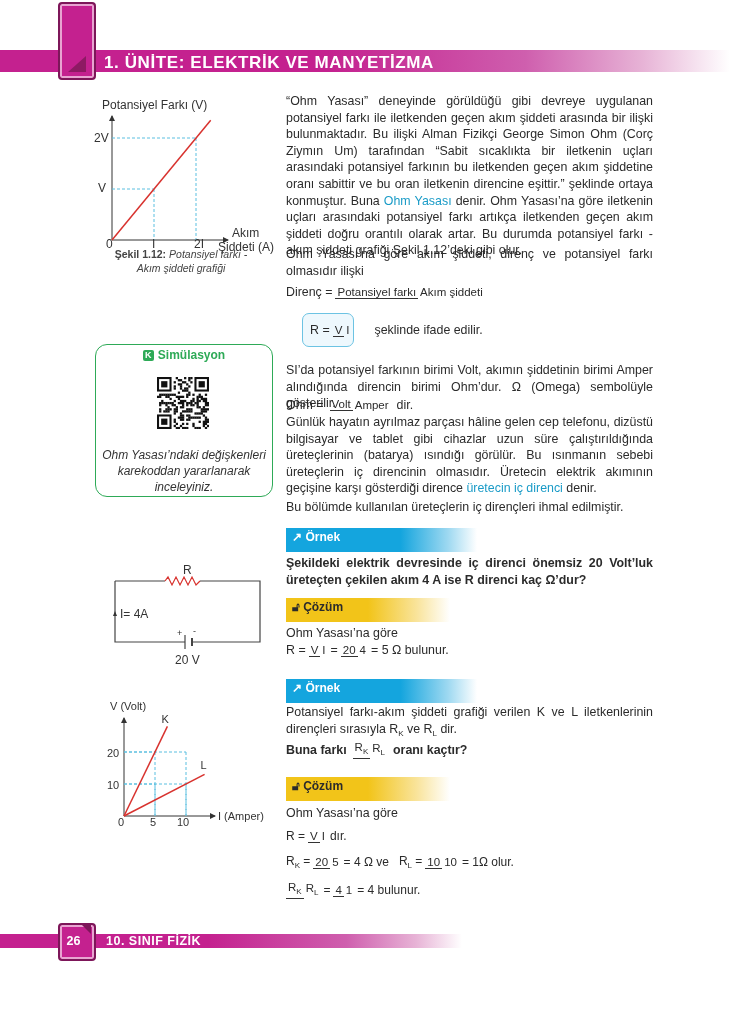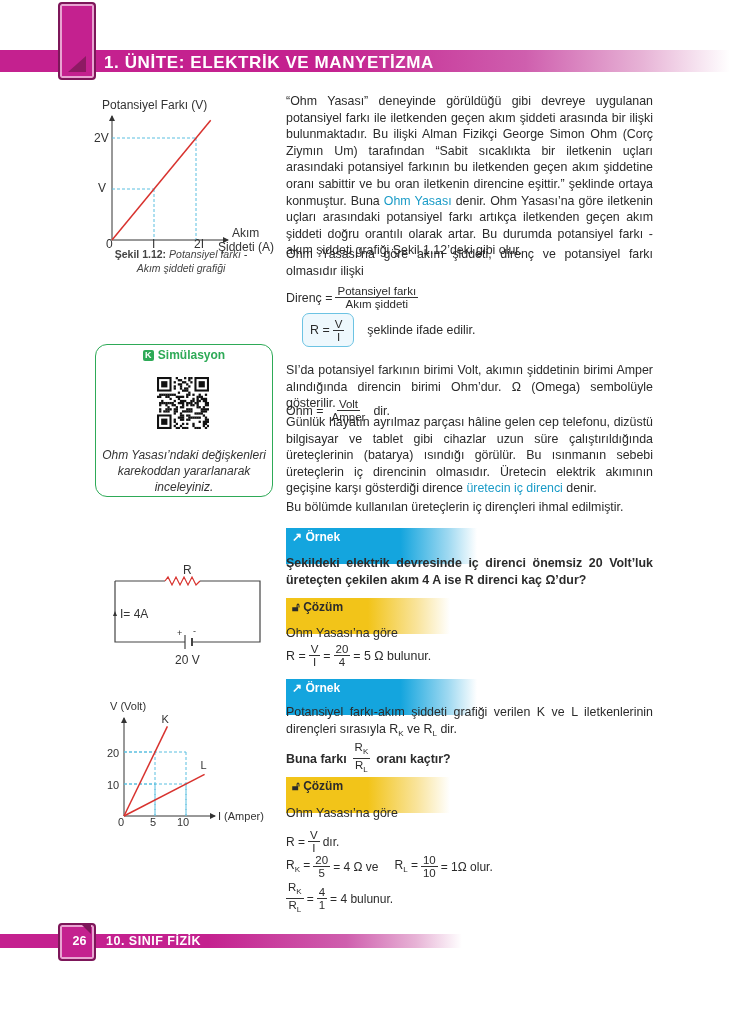--- a/index.html
+++ b/index.html
@@ -14,35 +14,35 @@
     border-radius:4px; box-shadow: inset 0 0 0 2px #e8a4d1; }
   .hdr-tri { left:68px; top:56px; width:0; height:0; border-left:18px solid transparent; border-bottom:16px solid #8d1a63; }
   .hdr-title { left:104px; top:53px; font-size:17px; font-weight:bold; color:#fff; letter-spacing:0.6px; }
 
   
   .ftr-bar { left:0; top:934px; width:462px; height:14px;
     background:linear-gradient(to right,#c4218f 0%,#c4218f 45%,#cf5fae 75%,#e7b3d6 90%,#ffffff 100%); }
   .ftr-tab { left:58px; top:923px; width:34px; height:34px; background:#c4218f; border:2px solid #7d1659; border-radius:4px;
     box-shadow: inset 0 0 0 2px #e8a4d1; }
   .ftr-tri { left:82px; top:925px; width:0; height:0; border-left:9px solid transparent; border-top:9px solid #7d1659; }
-  .ftr-num { left:64px; top:934px; width:31px; text-align:center; font-size:12.5px; font-weight:bold; color:#fff; }
+  .ftr-num { left:58px; top:934px; width:31px; text-align:center; font-size:12.5px; font-weight:bold; color:#fff; }
   .ftr-title { left:106px; top:934px; font-size:12.5px; font-weight:bold; color:#fff; letter-spacing:0.5px; }
 
   
   .para { left:286px; width:367px; font-size:12.4px; line-height:16.6px; text-align:justify; }
   .hl { color:#1a9bc7; font-weight:normal; }
   .bold { font-weight:bold; }
 
-  .frac { display:inline-flex; flex-direction:column; align-items:center; vertical-align:middle; margin:0 3px; font-size:11.5px; line-height:12px;text-align:right; }
+  .frac { display:inline-flex; flex-direction:row; align-items:center; vertical-align:middle; margin:0 3px; font-size:11.5px; line-height:12px;text-align:right; }
   .frac .num { padding:0 2px; border-bottom:1px solid #333; }
   .frac .den { padding:0 2px; }
 
   .formula-box { left:302px; top:313px; width:50px; height:32px; border:1.5px solid #6cc3e3; border-radius:7px; background:#eef8fd; }
 
-  .sec-bar { height:36px; font-size:12px; font-weight:bold; color:#fff; padding-left:6px; line-height:18px; }
+  .sec-bar { height:24px; font-size:12px; font-weight:bold; color:#fff; padding-left:6px; line-height:18px; }
   .ornek { background:linear-gradient(to right,#14a5de 0%,#14a5de 60%,#9fd9f1 85%,#ffffff 100%); width:185px; }
   .cozum { background:linear-gradient(to right,#f2c419 0%,#f2c419 50%,#f9e49c 80%,#ffffff 100%); width:158px; color:#2b2b2b; }
 
   .sim-box { left:95px; top:344px; width:176px; height:151px; border:1.5px solid #2eaa57; border-radius:12px; background:#fff; }
   .sim-title { left:95px; top:348px; width:178px; text-align:center; font-size:12px; font-weight:bold; color:#2eaa57; }
   .sim-text { left:100px; top:447px; width:168px; text-align:center; font-size:12px; line-height:16px; font-style:italic; color:#333; }
 
   .caption { left:96px; top:247px; width:170px; text-align:center; font-size:10.5px; line-height:14px; color:#444; }
   svg text { font-family:"Liberation Sans", sans-serif; }
   sub { font-size:8px; }
@@ -387,21 +387,21 @@
     </span>
   <span>dır.</span>
 </div>
 <div class="abs" style="left:286px;top:854px;font-size:12px;display:flex;align-items:center">
   <span>R<sub>K</sub> =</span>
   <span class="frac">
       <span class="num">20</span>
       <span class="den">5</span>
     </span>
   <span>= 4 Ω ve</span>
-  <span style="margin-left:16px">R<sub>L</sub> =</span>
+  <span style="margin-left:10px">R<sub>L</sub> =</span>
   <span class="frac">
       <span class="num">10</span>
       <span class="den">10</span>
     </span>
   <span>= 1Ω olur.</span>
 </div>
 <div class="abs" style="left:286px;top:881px;font-size:12px;display:flex;align-items:center">
   <span class="frac" style="margin-left:0">
       <span class="num">R<sub>K</sub></span>
       <span class="den">R<sub>L</sub></span>

